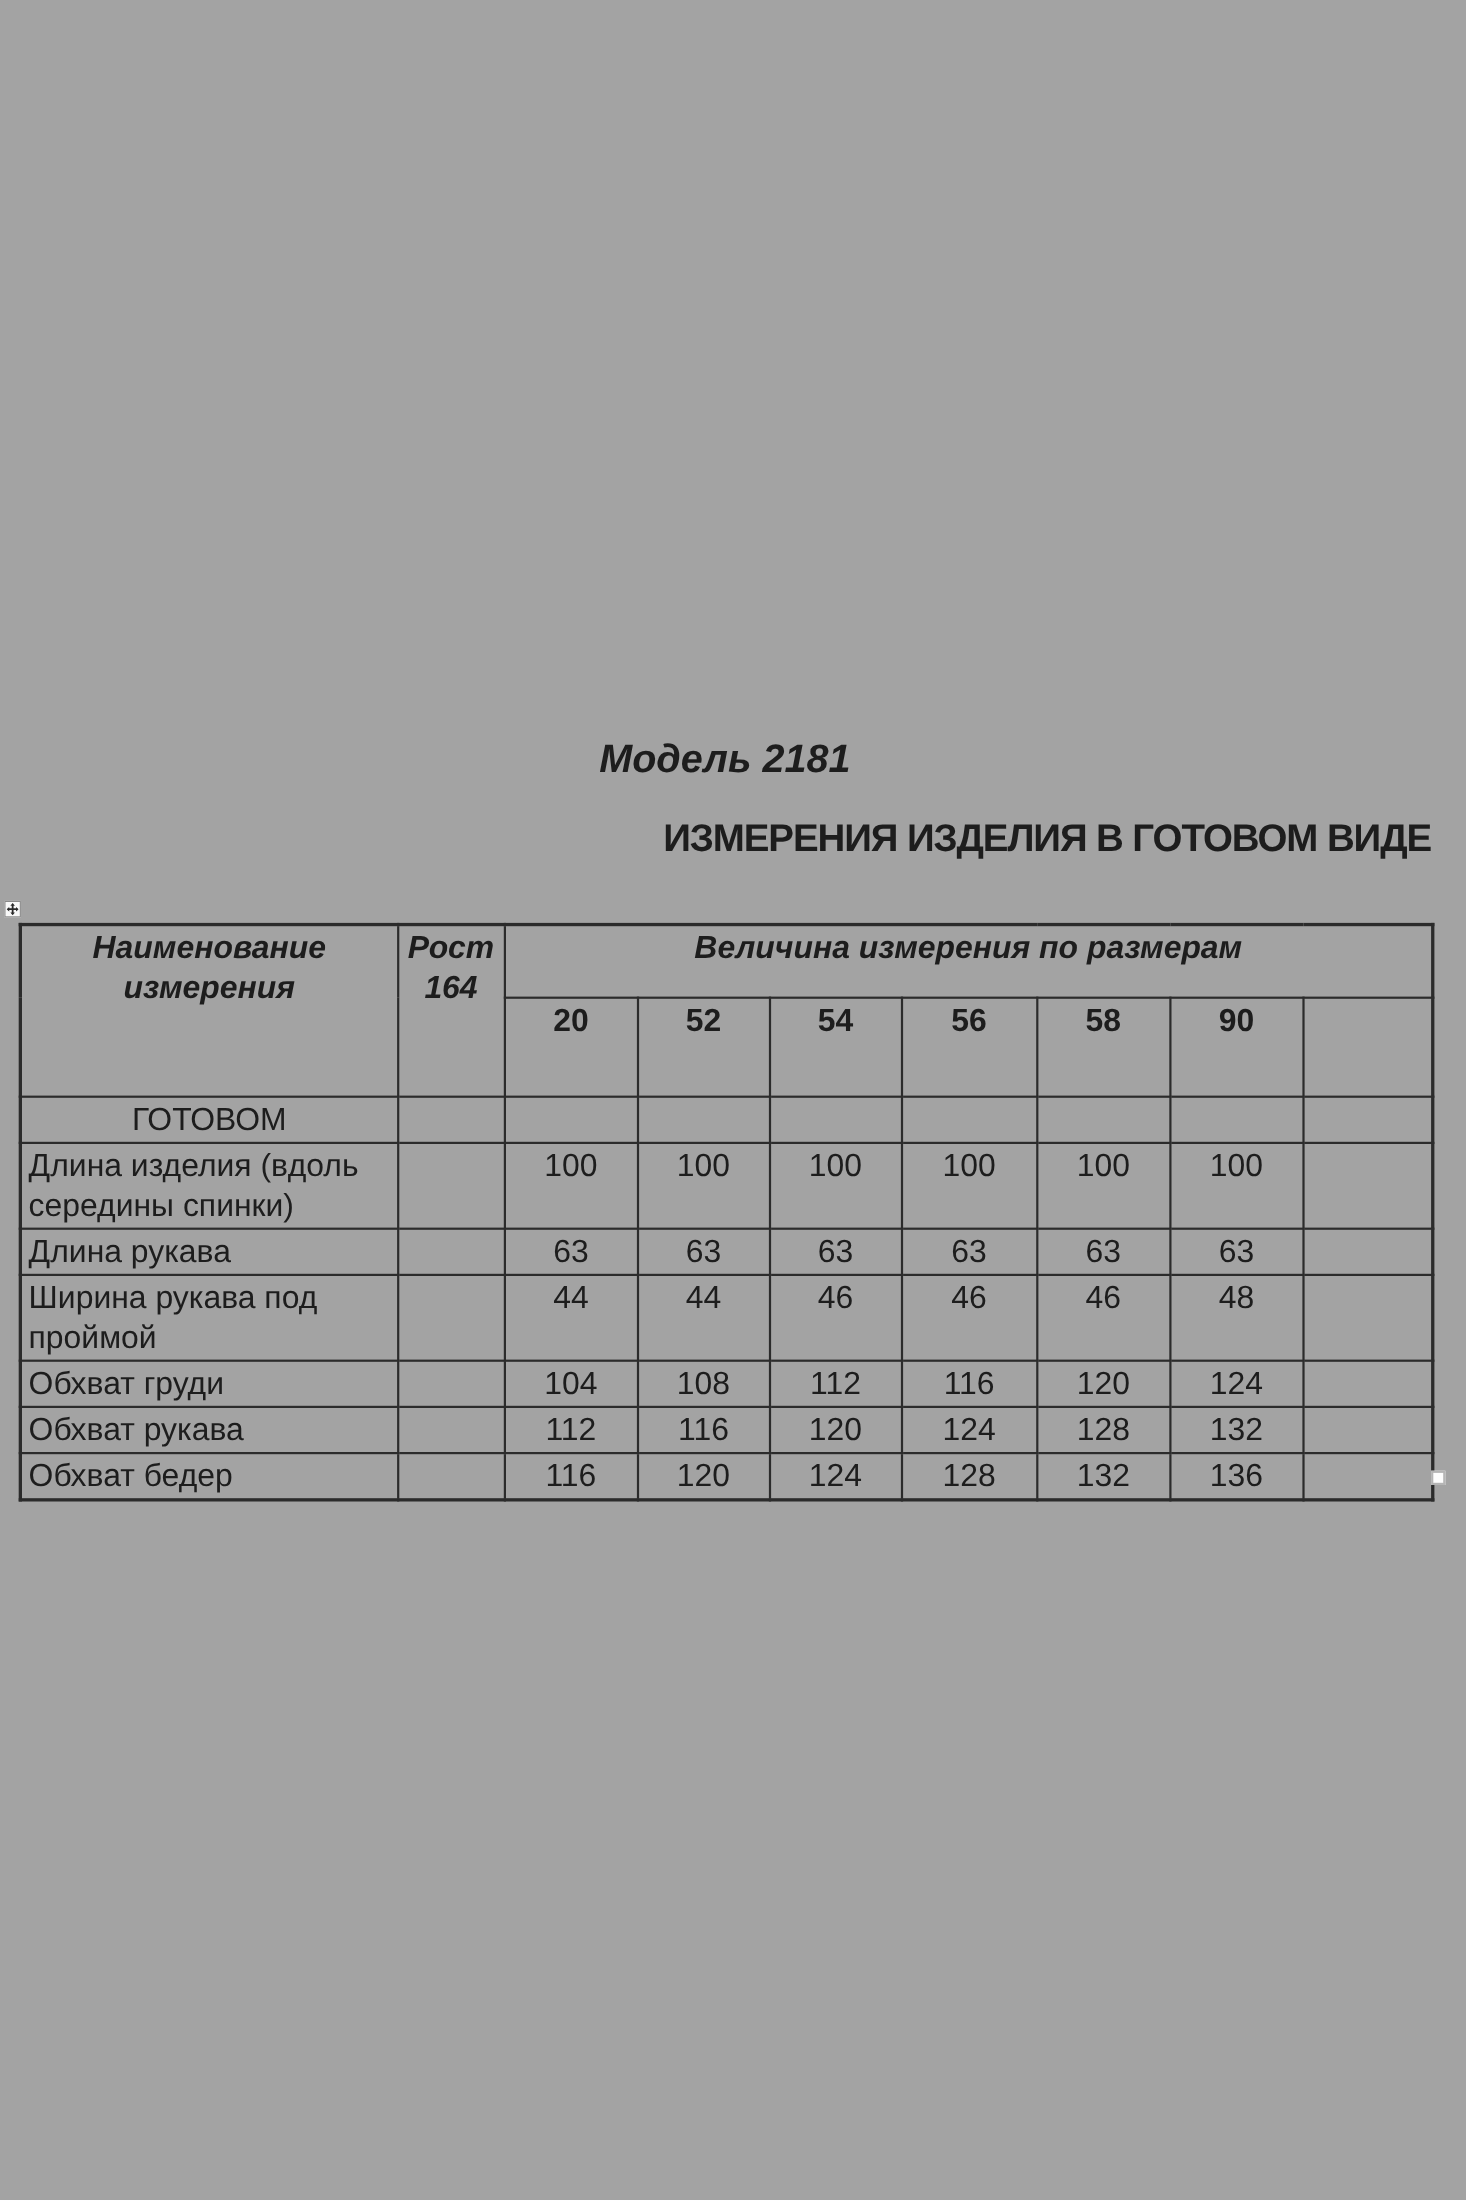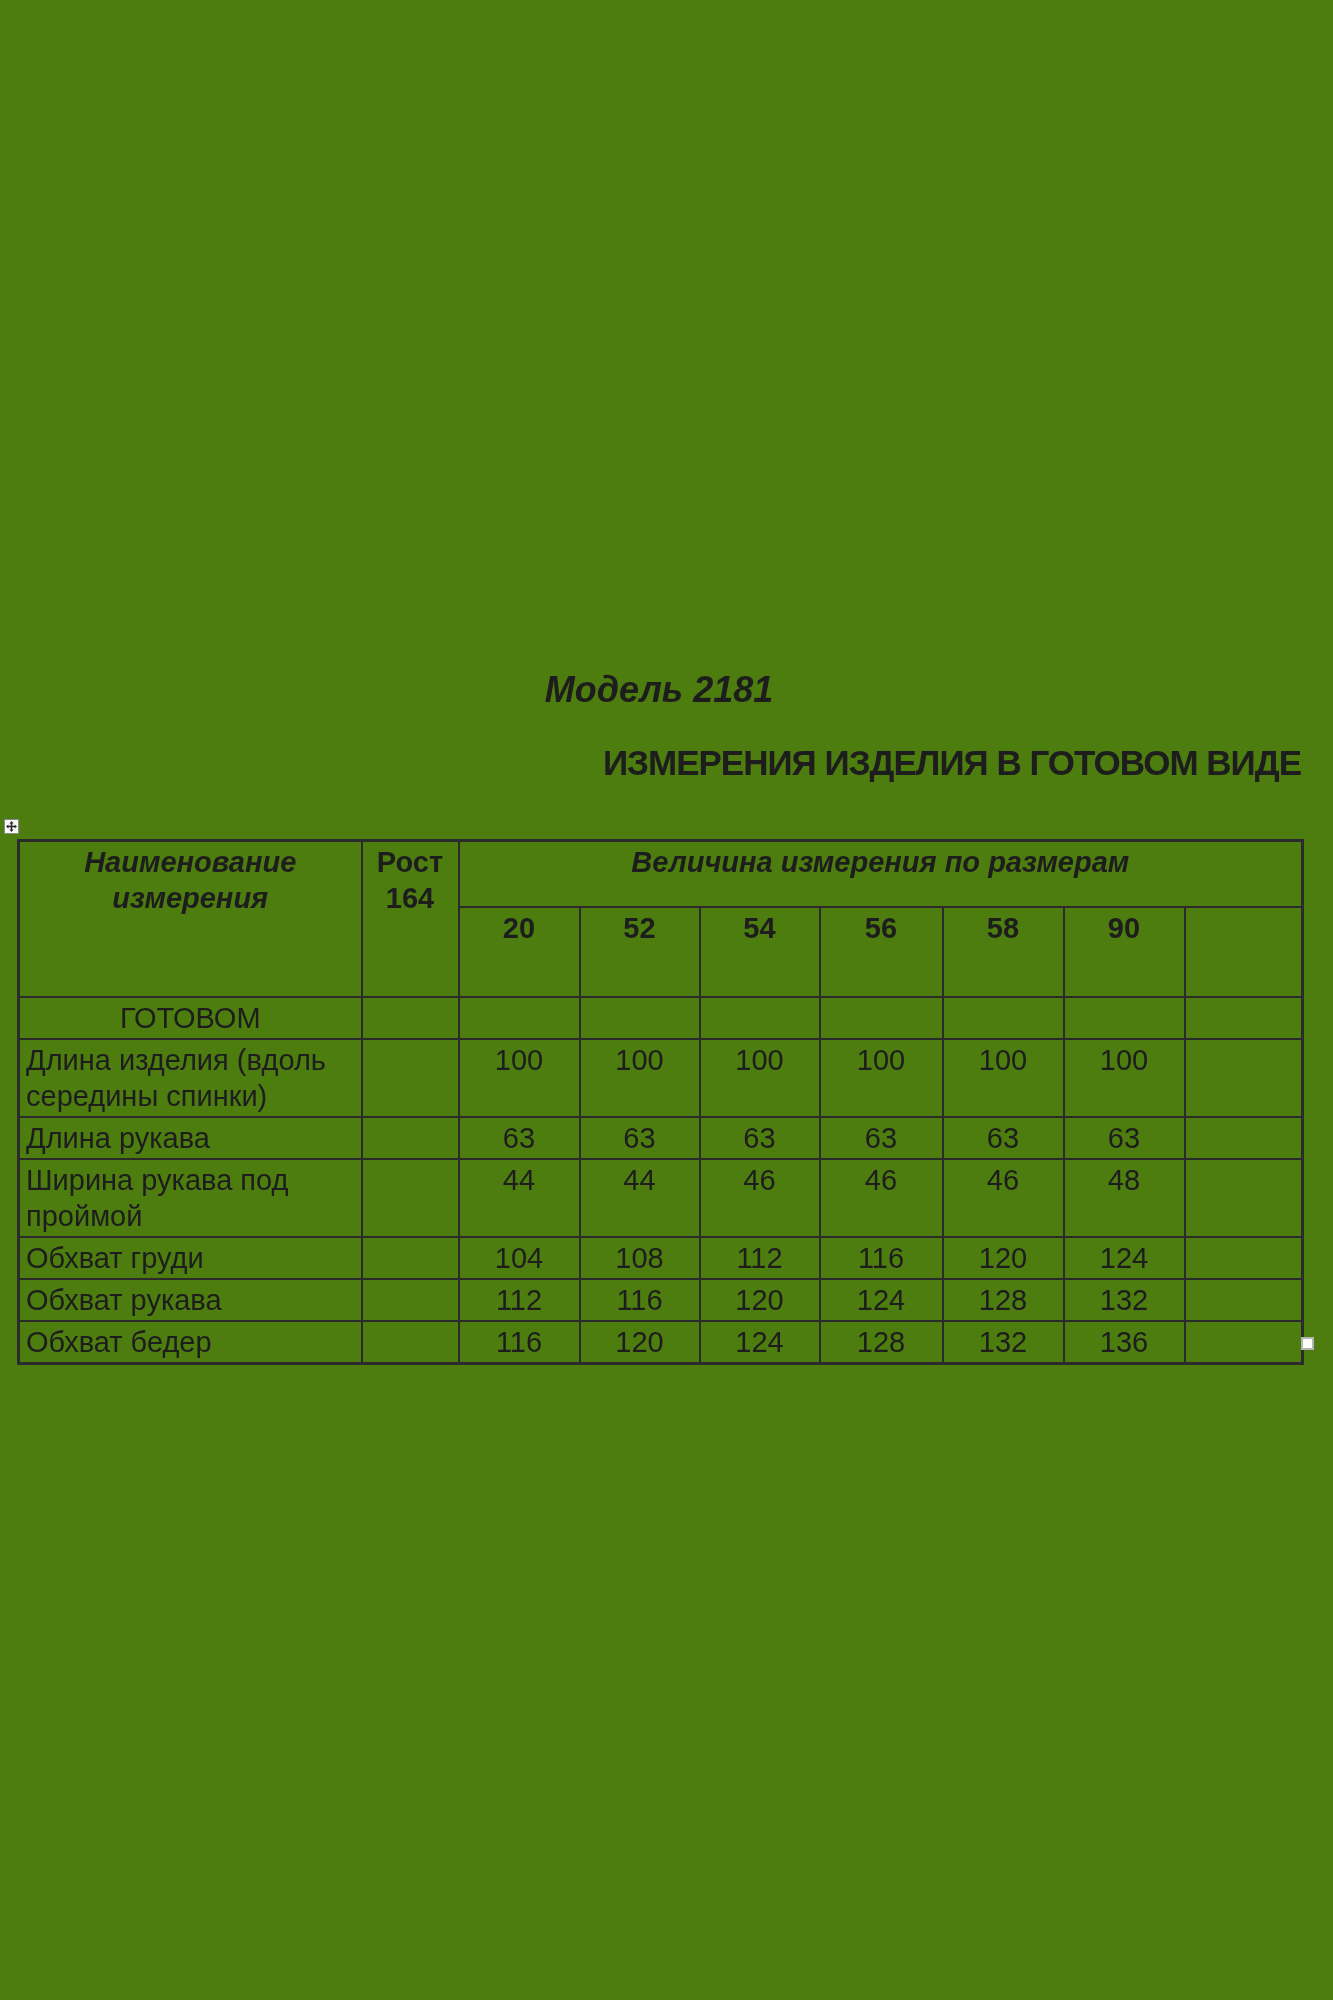--- a/index.html
+++ b/index.html
@@ -1,17 +1,17 @@
 <!DOCTYPE html>
 <html><head>
 <meta charset="utf-8">
 <style>
   html,body { margin:0; padding:0; background:#ffffff; }
   .page {
-    position:relative; width:1333px; height:2000px; background:#4d7c0f;
+    position:relative; width:1333px; height:2000px; background:#a3a3a3;
     font-family:"Liberation Sans", sans-serif; color:#1d1d1d; overflow:hidden;
   }
   .title-model {
     position:absolute; top:668px; left:17px; width:1284px; text-align:center;
     font-size:36px; font-weight:bold; font-style:italic; line-height:1.2;
   }
   .title-main {
     position:absolute; top:742px; left:17px; width:1284px; text-align:right;
     font-size:35px; font-weight:bold; letter-spacing:-1px; line-height:1.2;
   }
@@ -23,21 +23,21 @@
   table.meas td {
     border:2px solid #2b2b2b; vertical-align:top;
     font-size:29px; line-height:36px; padding:2px 6px; overflow:hidden;
   }
   td.name-head {
     text-align:center; vertical-align:middle;
     font-weight:bold; font-style:italic; font-size:30px; line-height:40px;
   }
   td.rost-head {
     text-align:center; vertical-align:top; padding-top:2px;
-    font-weight:bold; font-size:30px; line-height:40px;margin-left:16px;
+    font-weight:bold; font-style:italic; font-size:30px; line-height:40px;margin-left:16px;
   }
   td.merged-head {
     text-align:center; vertical-align:top; padding-top:4px;
     font-weight:bold; font-style:italic; font-size:30px;
   }
   td.size-head {
     text-align:center; vertical-align:top; padding-top:4px;
     font-weight:bold; font-size:30px;
   }
   td.label { text-align:left; padding-left:12px; }

